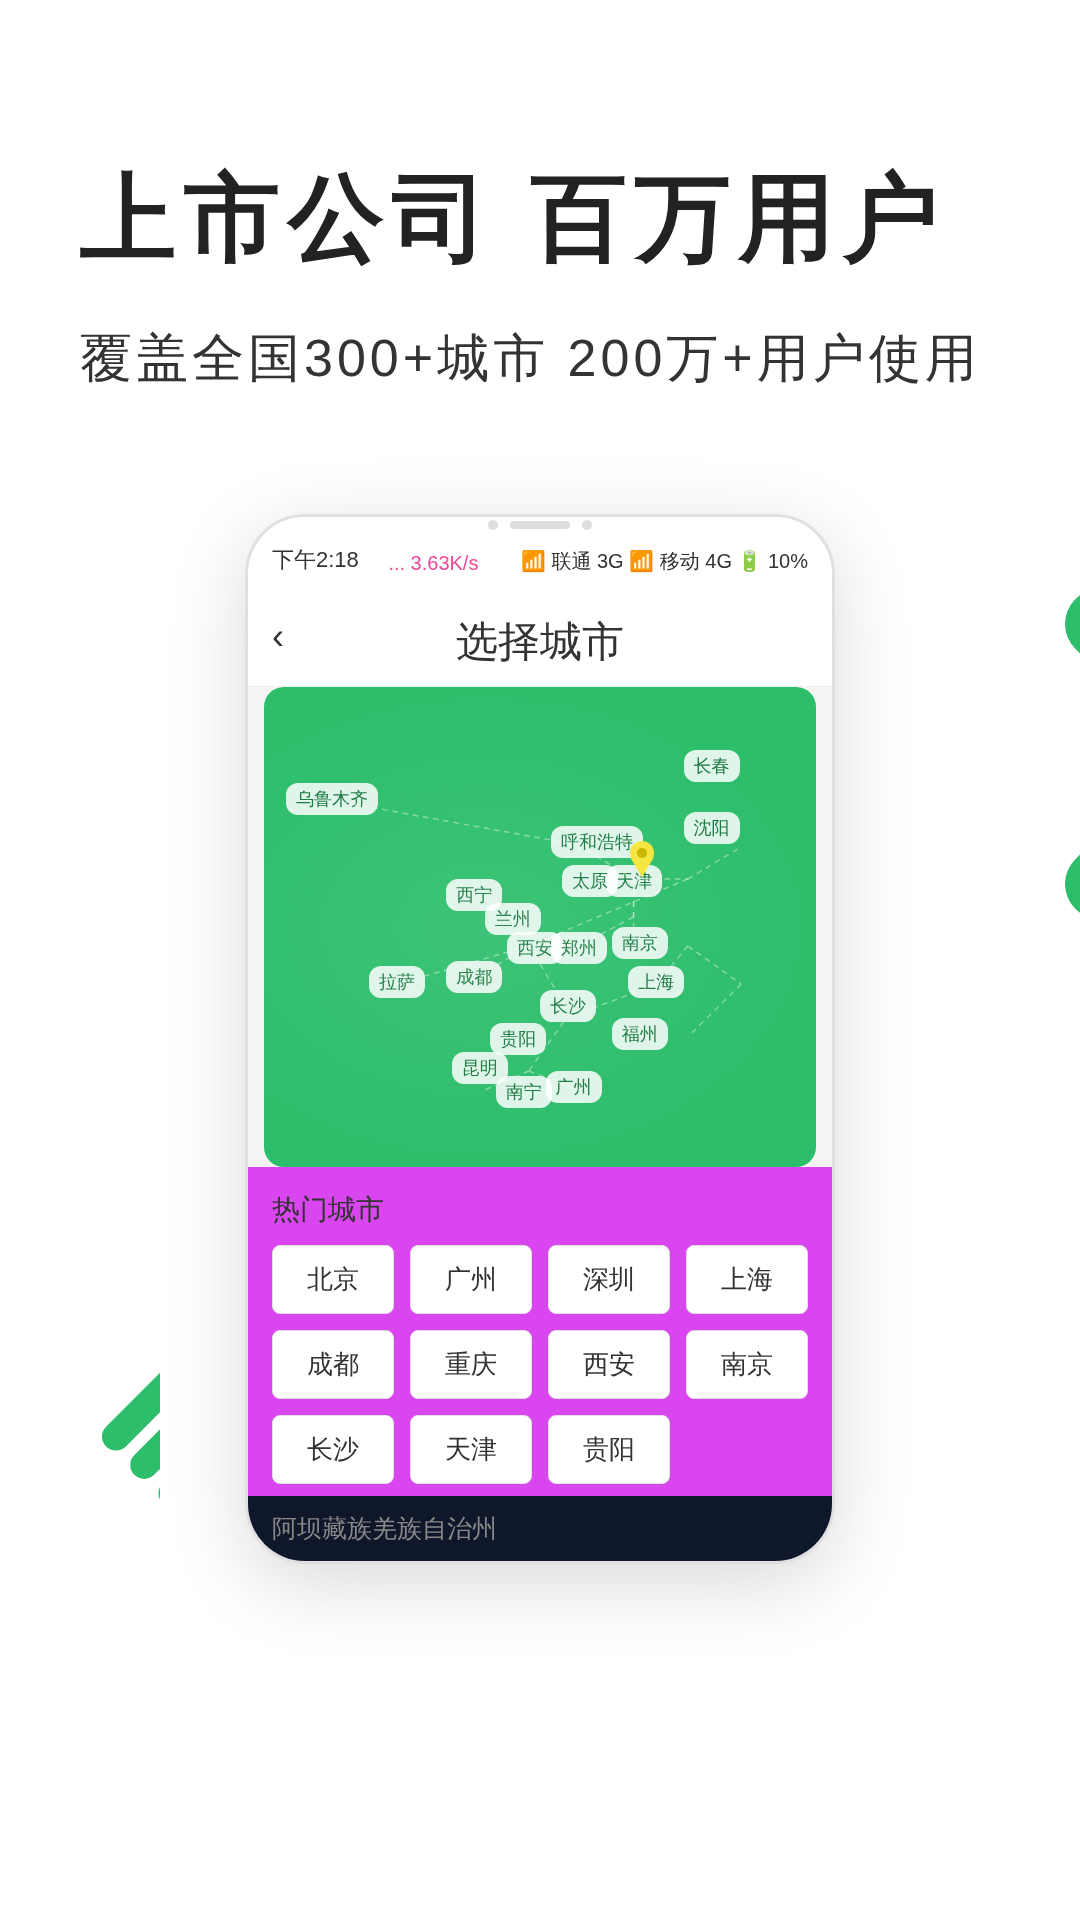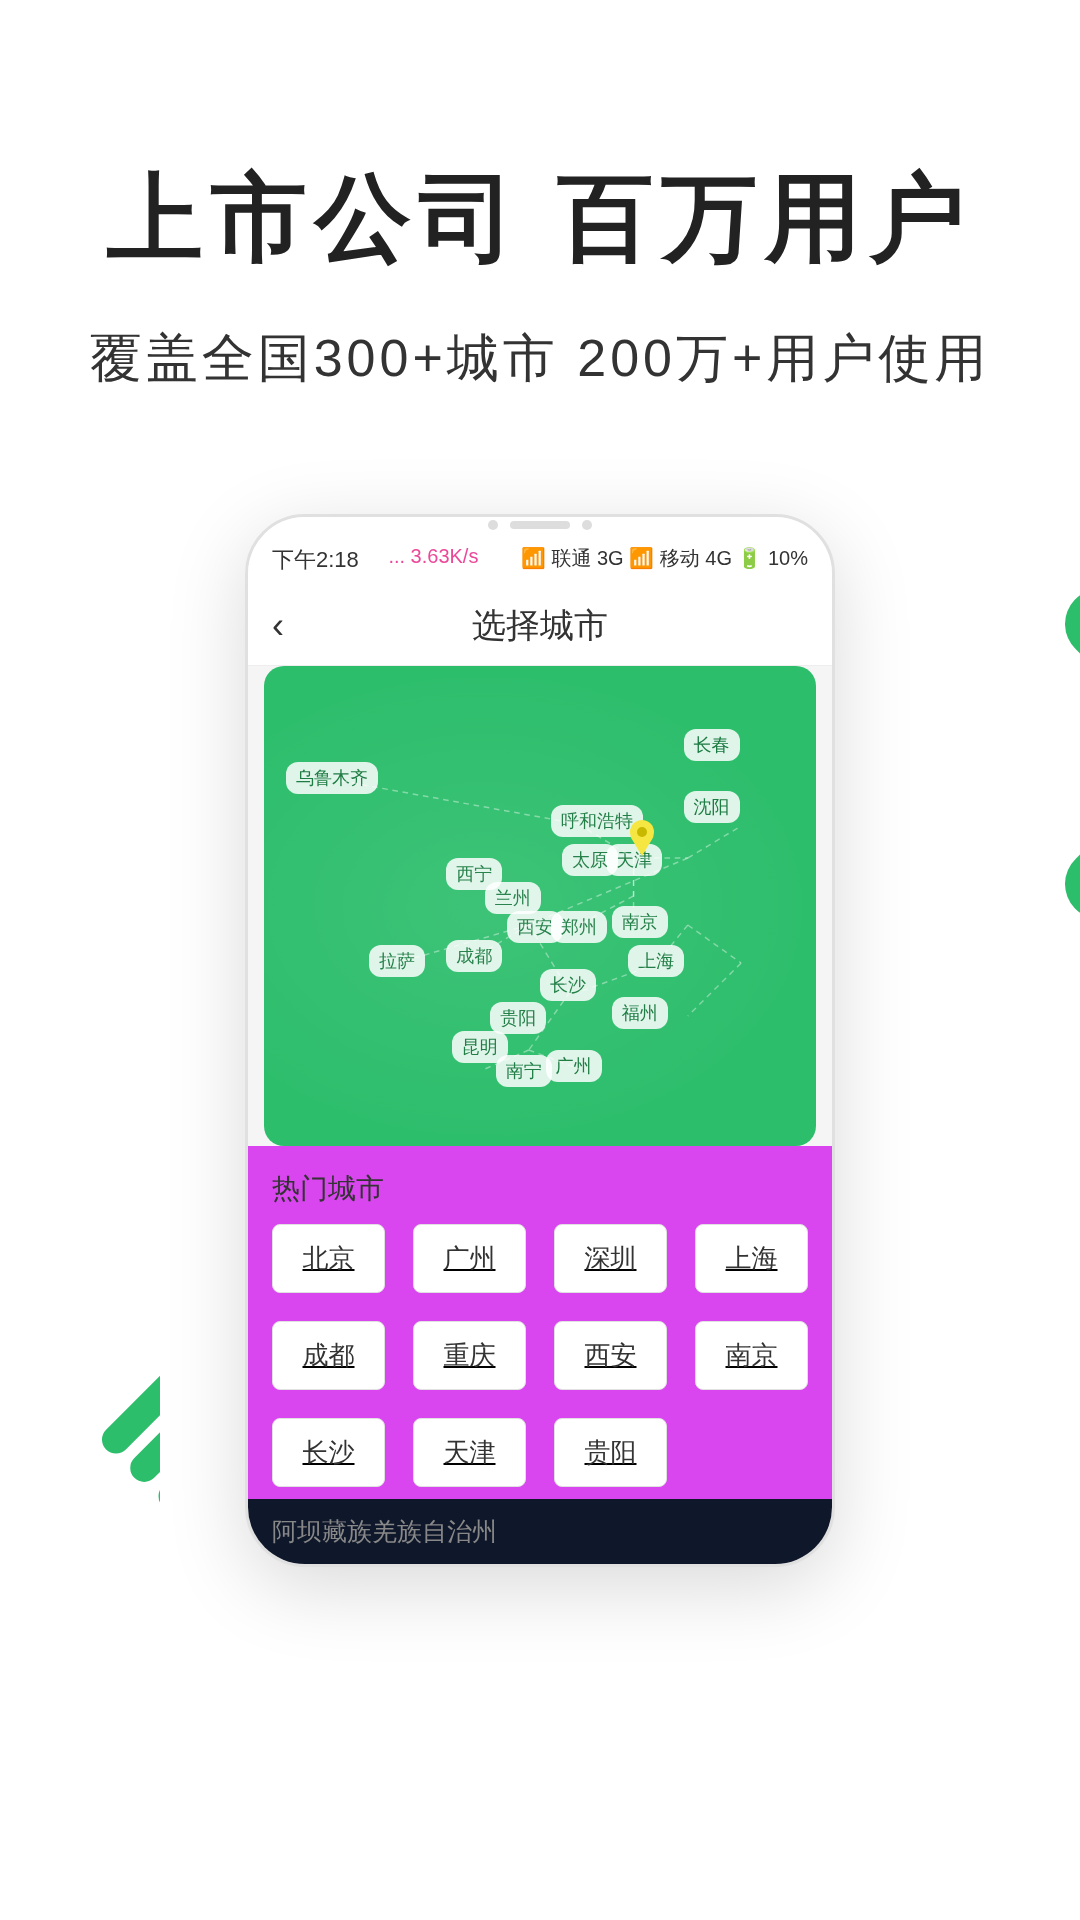--- a/index.html
+++ b/index.html
@@ -8,21 +8,21 @@
       width: 1080px;
       min-height: 1920px;
       background: #ffffff;
       font-family: -apple-system, 'PingFang SC', 'Microsoft YaHei', sans-serif;
       overflow-x: hidden;
     }
 
     
     .top-section {
       padding: 160px 80px 60px 80px;
-      text-align: center;
+      text-align: left;
     }
     .main-title {
       font-size: 96px;
       font-weight: 900;
       color: #222222;
       letter-spacing: 8px;
       line-height: 1.2;
     }
     .sub-title {
       font-size: 52px;
@@ -77,21 +77,21 @@
       position: relative;
       z-index: 5;
       border: 3px solid #e0e0e0;
     }
 
     
     .status-bar {
       background: #ffffff;
       padding: 12px 24px;
       display: flex;
-      align-items: flex-start;
+      align-items: flex-end;
       justify-content: space-between;
       font-size: 22px;
       color: #333;
     }
     .status-left { font-size: 22px; font-weight: 500; }
     .status-mid { font-size: 20px; color: #ec4899; }
     .status-right { font-size: 20px; color: #333; margin-left: 13px; }
 
     
     .nav-bar {
@@ -103,23 +103,24 @@
       position: relative;
       border-bottom: 1px solid #eeeeee;
     }
     .nav-back {
       position: absolute;
       left: 24px;
       font-size: 36px;
       color: #333;
     }
     .nav-title {
-      font-size: 34px;
+      font-size: 42px;
       color: #333;
       font-weight: 500;
+      margin-top: 11px;
     }
 
     
     .map-area {
       background: #2dbe6c;
       height: 480px;
       position: relative;
       overflow: hidden;
       border-radius: 20px;
       margin: 0 16px;
@@ -161,23 +162,22 @@
     }
     .hot-title {
       font-size: 28px;
       color: #333;
       font-weight: 500;
       margin-bottom: 16px;
     }
     .city-grid {
       display: grid;
       grid-template-columns: repeat(4, 1fr);
-      gap: 28px;
+      gap: 16px;
       padding-bottom: 12px;
-      text-decoration: underline;
     }
     .city-btn {
       background: #ffffff;
       border: 1px solid #e0e0e0;
       border-radius: 8px;
       padding: 16px 0;
       text-align: center;
       font-size: 26px;
       color: #333;
     }

